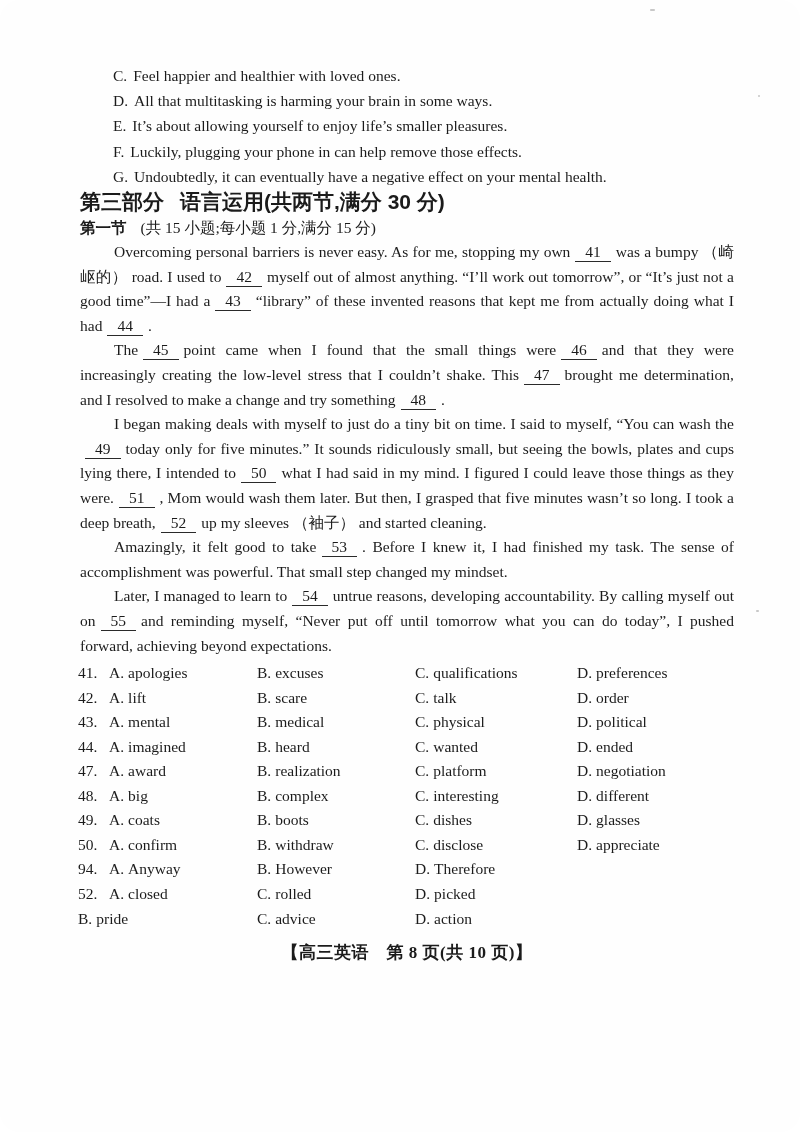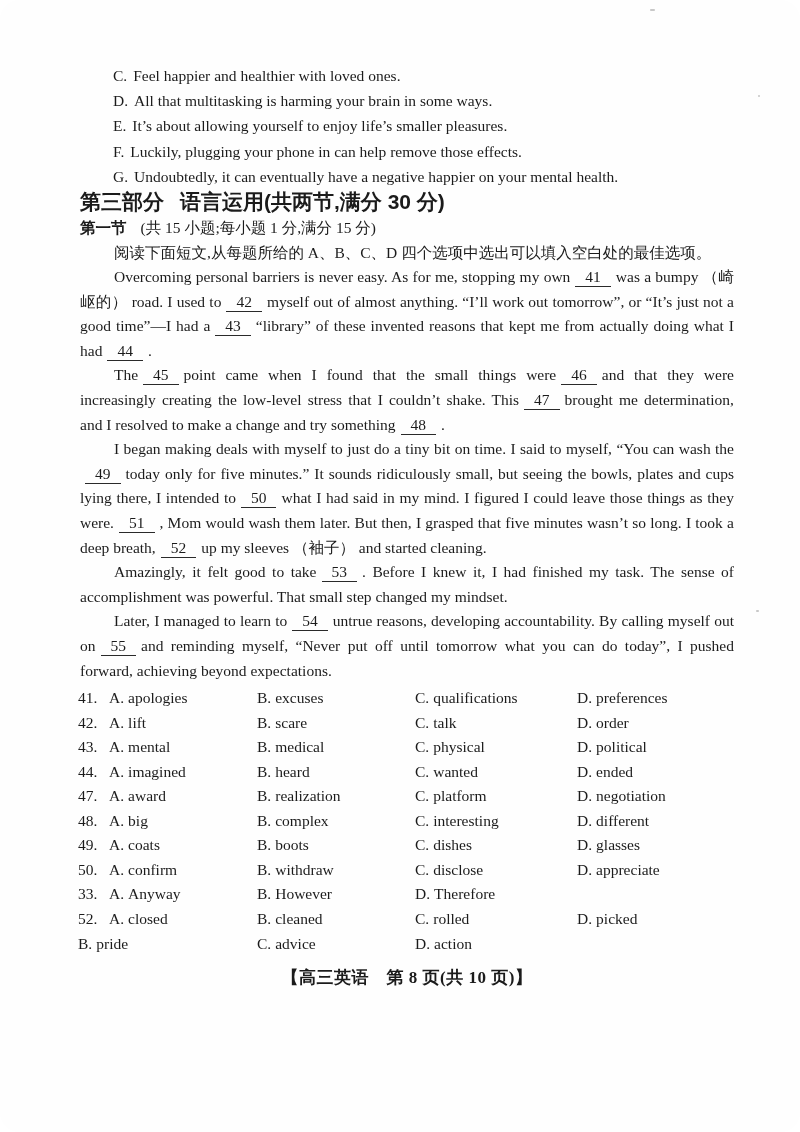--- a/index.html
+++ b/index.html
@@ -84,32 +84,31 @@
 <div class="page">
   <div class="speck speck-1"></div>
   <div class="speck speck-2"></div>
   <div class="speck speck-3"></div>
 
   <div class="choice-list" id="choice-list">
       <div class="choice-row"><span class="choice-label">C.</span><span>Feel happier and healthier with loved ones.</span></div>
       <div class="choice-row"><span class="choice-label">D.</span><span>All that multitasking is harming your brain in some ways.</span></div>
       <div class="choice-row"><span class="choice-label">E.</span><span>It’s about allowing yourself to enjoy life’s smaller pleasures.</span></div>
       <div class="choice-row"><span class="choice-label">F.</span><span>Luckily, plugging your phone in can help remove those effects.</span></div>
-      <div class="choice-row"><span class="choice-label">G.</span><span>Undoubtedly, it can eventually have a negative happier on your mental health.</span></div>
+      <div class="choice-row"><span class="choice-label">G.</span><span>Undoubtedly, it can eventually have a negative effect on your mental health.</span></div>
     </div>
 
   <div class="h-part">
     <span class="h-label">第三部分</span><span>语言运用(共两节,满分 30 分)</span>
   </div>
 
   <div class="h-section">
     <span class="h-label">第一节</span><span>(共 15 小题;每小题 1 分,满分 15 分)</span>
   </div>
 
-  <div class="instruction">阅读下面短文,从每题所给的 A、B、C、D 四个选项中选出可以填入空白处的最佳选项。</div>
 
   <div class="passage" id="passage">
       <p>Overcoming personal barriers is never easy. As for me, stopping my own<span class="blank">41</span>was a bumpy （崎岖的） road. I used to<span class="blank">42</span>myself out of almost anything. “I’ll work out tomorrow”, or “It’s just not a good time”—I had a<span class="blank">43</span>“library” of these invented reasons that kept me from actually doing what I had<span class="blank">44</span>.</p>
       <p>The<span class="blank">45</span>point came when I found that the small things were<span class="blank">46</span>and that they were increasingly creating the low-level stress that I couldn’t shake. This<span class="blank">47</span>brought me determination, and I resolved to make a change and try something<span class="blank">48</span>.</p>
       <p>I began making deals with myself to just do a tiny bit on time. I said to myself, “You can wash the<span class="blank">49</span>today only for five minutes.” It sounds ridiculously small, but seeing the bowls, plates and cups lying there, I intended to<span class="blank">50</span>what I had said in my mind. I figured I could leave those things as they were.<span class="blank">51</span>, Mom would wash them later. But then, I grasped that five minutes wasn’t so long. I took a deep breath,<span class="blank">52</span>up my sleeves （袖子） and started cleaning.</p>
       <p>Amazingly, it felt good to take<span class="blank">53</span>. Before I knew it, I had finished my task. The sense of accomplishment was powerful. That small step changed my mindset.</p>
       <p>Later, I managed to learn to<span class="blank">54</span>untrue reasons, developing accountability. By calling myself out on<span class="blank">55</span>and reminding myself, “Never put off until tomorrow what you can do today”, I pushed forward, achieving beyond expectations.</p>
     </div>
 
   <div class="options" id="options">
@@ -155,27 +154,26 @@
         <div class="opt-cell"><span class="opt-letter">C.</span><span>dishes</span></div>
         <div class="opt-cell"><span class="opt-letter">D.</span><span>glasses</span></div>
       </div>
       <div class="opt-row">
         <div class="opt-cell"><span class="qnum">50.</span><span class="opt-letter">A.</span><span>confirm</span></div>
         <div class="opt-cell"><span class="opt-letter">B.</span><span>withdraw</span></div>
         <div class="opt-cell"><span class="opt-letter">C.</span><span>disclose</span></div>
         <div class="opt-cell"><span class="opt-letter">D.</span><span>appreciate</span></div>
       </div>
       <div class="opt-row">
-        <div class="opt-cell"><span class="qnum">33.</span><span class="opt-letter">A.</span><span>Anyway</span></div>
+        <div class="opt-cell"><span class="qnum">94.</span><span class="opt-letter">A.</span><span>Anyway</span></div>
         <div class="opt-cell"><span class="opt-letter">B.</span><span>However</span></div>
         <div class="opt-cell"><span class="opt-letter">D.</span><span>Therefore</span></div>
       </div>
       <div class="opt-row">
         <div class="opt-cell"><span class="qnum">52.</span><span class="opt-letter">A.</span><span>closed</span></div>
-        <div class="opt-cell"><span class="opt-letter">B.</span><span>cleaned</span></div>
         <div class="opt-cell"><span class="opt-letter">C.</span><span>rolled</span></div>
         <div class="opt-cell"><span class="opt-letter">D.</span><span>picked</span></div>
       </div>
       <div class="opt-row">
         <div class="opt-cell"><span class="opt-letter">B.</span><span>pride</span></div>
         <div class="opt-cell"><span class="opt-letter">C.</span><span>advice</span></div>
         <div class="opt-cell"><span class="opt-letter">D.</span><span>action</span></div>
       </div>
     </div>
 

